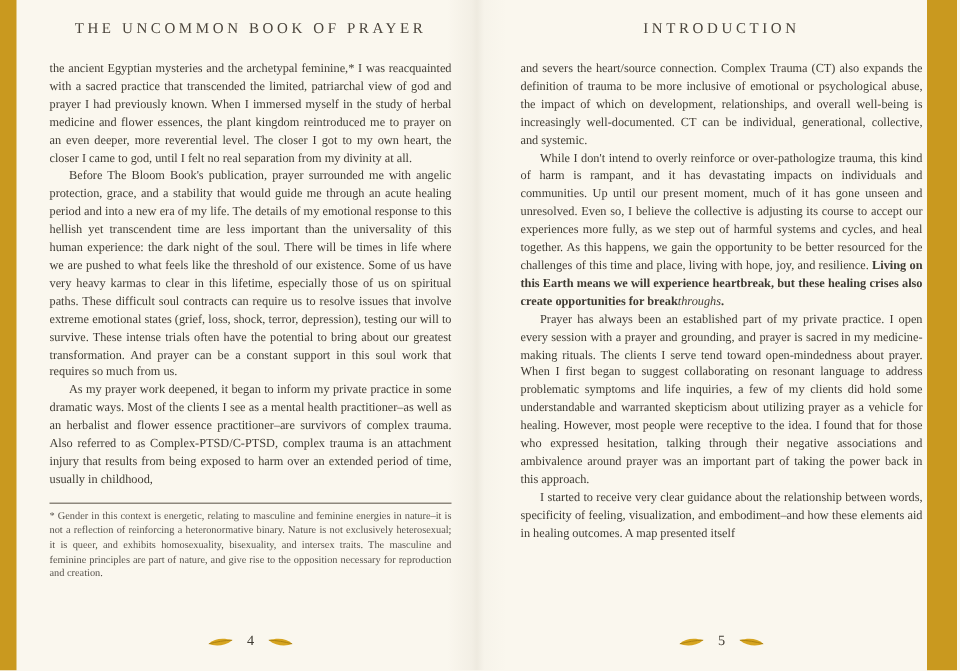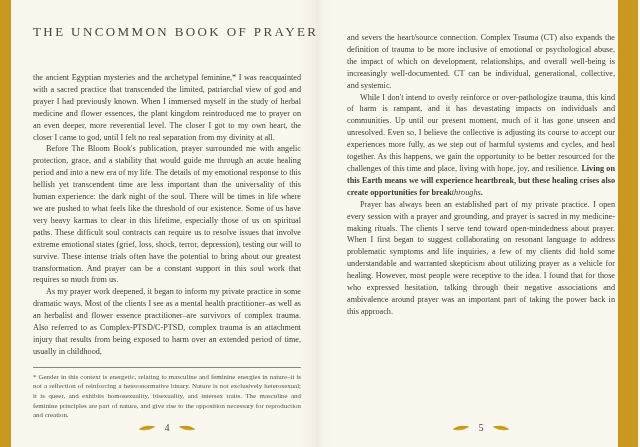--- a/index.html
+++ b/index.html
@@ -32,30 +32,30 @@
   }
 
   .page {
     position: absolute; top: 0;
     width: 268px; height: 447px;
   }
   .page-left  { left: 33px; }
   .page-right { left: 347px; }
 
   .running-header {
-    margin-top: 24px;
+    margin-top: 14px;
     text-align: center;
-    font-size: 13px;
+    font-size: 10px;
     letter-spacing: 2.4px;
     color: #4B453C;
     white-space: nowrap;
   }
 
   .page-body {
-    margin-top: 32px;
+    margin-top: 15px;
     font-size: 8.2px;
     line-height: 11.9px;
     color: #3F3B33;
     text-align: justify;
     hyphens: auto;
     -webkit-hyphens: auto;
   }
   .body-para { margin: 0; }
   .body-para.indent { text-indent: 13px; }
   .run-i  { }
@@ -120,25 +120,27 @@
       </svg>
       <span class="page-number">4</span>
       <svg class="leaf mirrored" width="18" height="8" viewBox="0 0 30 12">
         <path d="M2 8 C8 2, 18 1, 28 4 C20 11, 8 11, 2 8 Z" fill="#D6A420"></path>
         <path d="M2 8 C10 6, 20 4, 28 4" stroke="#A87E10" fill="none" stroke-width="1"></path>
       </svg>
     </div>
   </div>
 
   <div class="page page-right">
+    <div class="running-header">INTRODUCTION</div>
 
     <div class="page-body">
         <p class="body-para"><span>and severs the heart/source connection. Complex Trauma (CT) also expands the definition of trauma to be more inclusive of emotional or psychological abuse, the impact of which on development, relationships, and overall well-being is increasingly well-documented. CT can be individual, generational, collective, and systemic.</span></p>
         <p class="body-para indent"><span>While I don't intend to overly reinforce or over-pathologize trauma, this kind of harm is rampant, and it has devastating impacts on individuals and communities. Up until our present moment, much of it has gone unseen and unresolved. Even so, I believe the collective is adjusting its course to accept our experiences more fully, as we step out of harmful systems and cycles, and heal together. As this happens, we gain the opportunity to be better resourced for the challenges of this time and place, living with hope, joy, and resilience. </span><span class="run-b">Living on this Earth means we will experience heartbreak, but these healing crises also create opportunities for break</span><span class="run-bi">throughs</span><span class="run-b">.</span></p>
         <p class="body-para indent"><span>Prayer has always been an established part of my private practice. I open every session with a prayer and grounding, and prayer is sacred in my medicine-making rituals. The clients I serve tend toward open-mindedness about prayer. When I first began to suggest collaborating on resonant language to address problematic symptoms and life inquiries, a few of my clients did hold some understandable and warranted skepticism about utilizing prayer as a vehicle for healing. However, most people were receptive to the idea. I found that for those who expressed hesitation, talking through their negative associations and ambivalence around prayer was an important part of taking the power back in this approach.</span></p>
+        <p class="body-para indent"><span>I started to receive very clear guidance about the relationship between words, specificity of feeling, visualization, and embodiment–and how these elements aid in healing outcomes. A map presented itself</span></p>
       </div>
 
     <div class="page-footer">
       <svg class="leaf" width="18" height="8" viewBox="0 0 30 12">
         <path d="M2 8 C8 2, 18 1, 28 4 C20 11, 8 11, 2 8 Z" fill="#D6A420"></path>
         <path d="M2 8 C10 6, 20 4, 28 4" stroke="#A87E10" fill="none" stroke-width="1"></path>
       </svg>
       <span class="page-number">5</span>
       <svg class="leaf mirrored" width="18" height="8" viewBox="0 0 30 12">
         <path d="M2 8 C8 2, 18 1, 28 4 C20 11, 8 11, 2 8 Z" fill="#D6A420"></path>

